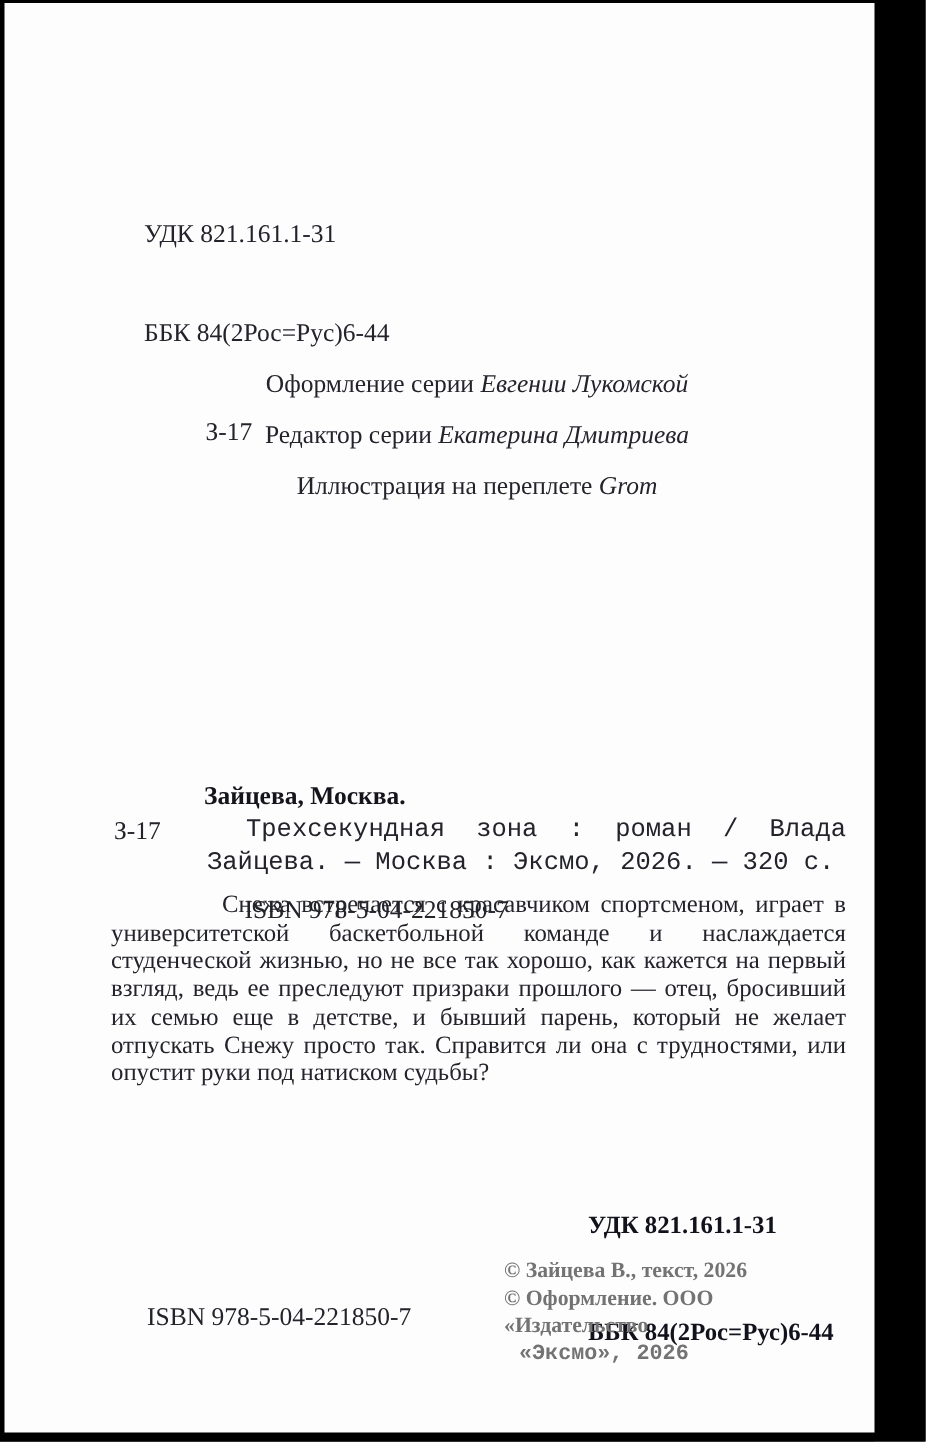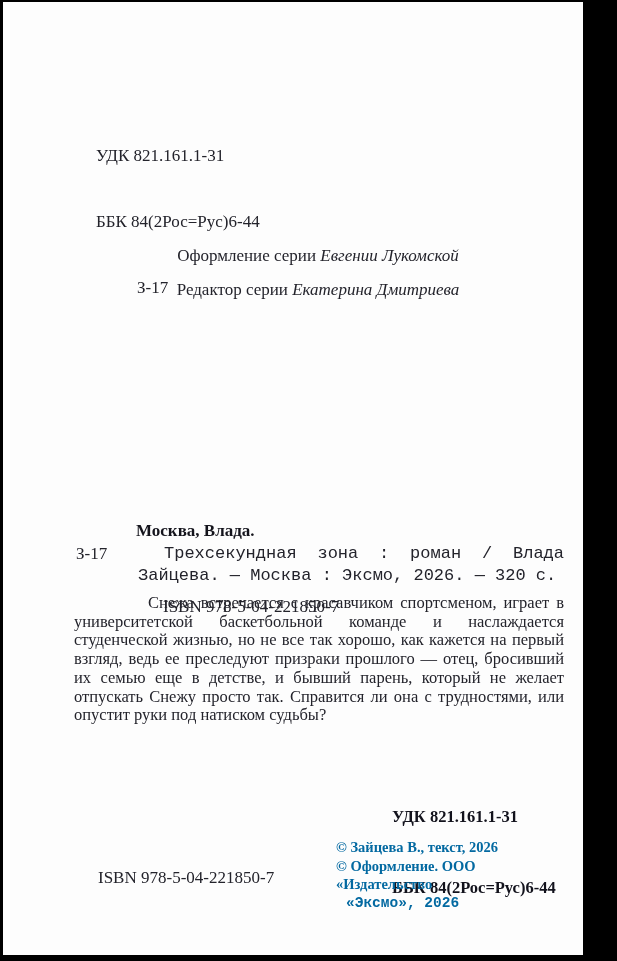--- a/index.html
+++ b/index.html
@@ -121,21 +121,21 @@
     left: 95px;
     top: 866px;
     font-size: 17px;
   }
   .copyright {
     position: absolute;
     left: 333px;
     top: 836px;
     width: 230px;
     font-weight: bold;
-    color: #0369a1;
+    color: #737373;
     font-size: 14.5px;
     line-height: 18.6px;
   }
   .copyright .wrap-indent {
     padding-left: 10px;
     font-family: Liberation Mono, monospace;
   }
 </style>
 </head>
 <body>
@@ -145,24 +145,25 @@
 
     <div class="top-codes">
       <div>УДК 821.161.1-31</div>
       <div>ББК 84(2Рос=Рус)6-44</div>
       <div class="sign-line">З-17</div>
     </div>
 
     <div class="credits">
       <div class="credit-line"><span>Оформление серии </span><span class="credit-name">Евгении Лукомской</span></div>
       <div class="credit-line"><span>Редактор серии </span><span class="credit-name">Екатерина Дмитриева</span></div>
+      <div class="credit-line"><span>Иллюстрация на переплете </span><span class="credit-name">Grom</span></div>
     </div>
 
     <div class="card">
-      <div class="card-author">Москва, Влада.</div>
+      <div class="card-author">Зайцева, Москва.</div>
       <div class="card-entry-row">
         <span class="card-sign">З-17</span>
         <p class="card-entry">Трехсекундная зона : роман / Влада Зайцева. — Москва : Эксмо, 2026. — 320 с.</p>
       </div>
       <div class="card-isbn">ISBN 978-5-04-221850-7</div>
     </div>
 
     <p class="annotation">Снежа встречается с красавчиком спортсменом, играет в университетской баскетбольной команде и наслаждается студенческой жизнью, но не все так хорошо, как кажется на первый взгляд, ведь ее преследуют призраки прошлого — отец, бросивший их семью еще в детстве, и бывший парень, который не желает отпускать Снежу просто так. Справится ли она с трудностями, или опустит руки под натиском судьбы?</p>
 
     <div class="codes-bold">

